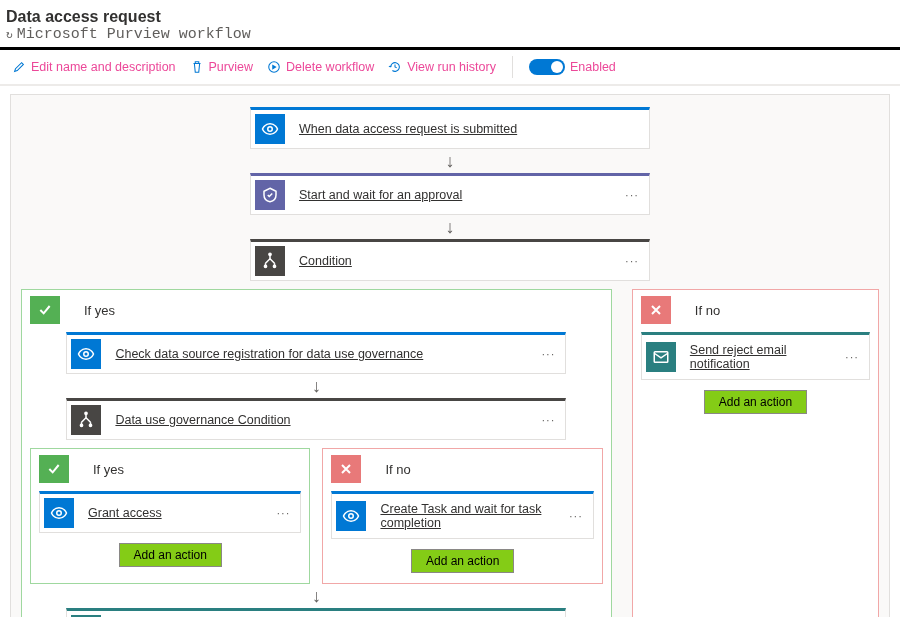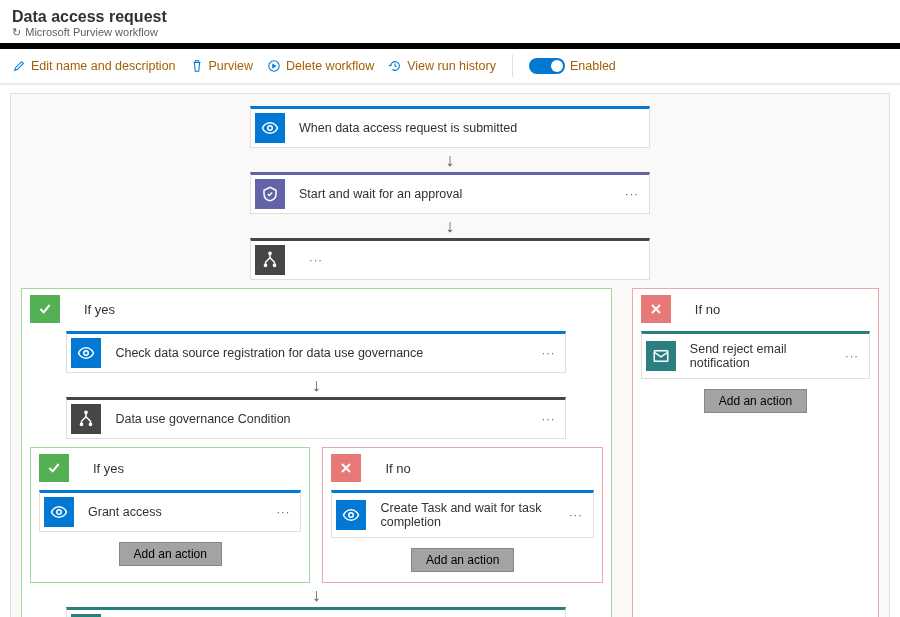--- a/index.html
+++ b/index.html
@@ -5,32 +5,32 @@
   * { box-sizing: border-box; }
   body {
     margin: 0;
     font-family: "Segoe UI", -apple-system, sans-serif;
     font-size: 13px;
     color: #323130;
     background: #fff;
     width: 900px;
   }
   .header {
-    padding: 8px 12px 4px;
-    border-bottom: 6px solid #000000;
+    padding: 8px 6px 4px;
+    border-bottom: 3px solid #000000;
   }
   .page-title { font-size: 16px; font-weight: 600; margin: 0; }
-  .subtitle { font-size: 11px; color: #605e5c; display: flex; align-items: flex-start; gap: 4px; }
+  .subtitle { font-size: 15px; color: #605e5c; display: flex; align-items: center; gap: 4px; font-family: Liberation Mono, monospace; }
   .refresh-icon::before { content: "↻"; font-size: 11px; }
   .toolbar {
     display: flex; align-items: center; gap: 14px;
     padding: 6px 12px;
     border-bottom: 2px solid #edebe9;
   }
-  .tb-item { display: flex; align-items: center; gap: 5px; cursor: pointer; color: #a16207; font-size: 12.5px; }
+  .tb-item { display: flex; align-items: center; gap: 5px; cursor: pointer; color: #ec4899; font-size: 12.5px; }
   .tb-item svg { width: 14px; height: 14px; }
   .tb-sep { width: 1px; height: 22px; background: #e1dfdd; margin: 0 2px; }
   .toggle { position: relative; width: 36px; height: 16px; background: #0078d4; border-radius: 10px; }
   .toggle::after { content: ""; position: absolute; right: 2px; top: 2px; width: 12px; height: 12px; background: #fff; border-radius: 50%; }
   .canvas {
     margin: 8px 10px;
     border: 1px solid #e1dfdd;
     background: #faf9f8;
     padding: 12px 10px 8px;
   }
@@ -41,21 +41,21 @@
     display: flex;
     align-items: center;
     gap: 10px;
     padding: 0;
     width: 400px;
     position: relative;
     border-top: 3px solid;
   }
   .step .ic { width: 30px; height: 30px; display: flex; align-items: center; justify-content: center; margin: 4px; }
   .step .ic svg { width: 18px; height: 18px; }
-  .step .label { flex: 1; font-size: 12.5px; padding: 8px 0; }
+  .step .label { flex: 1; font-size: 12.5px; padding: 8px 0; text-decoration: underline; }
   .step .dots { padding: 0 10px; color: #605e5c; letter-spacing: 1px; cursor: pointer; font-size: 11px; }
   .trigger { border-top-color: #0078d4; }
   .trigger .ic { background: #0078d4; }
   .approval { border-top-color: #6264a7; }
   .approval .ic { background: #6264a7; }
   .cond { border-top-color: #484644; }
   .cond .ic { background: #484644; }
   .teal { border-top-color: #2a7f80; justify-content: space-between; }
   .teal .ic { background: #2a7f80; }
   .arrow { height: 24px; display: flex; align-items: center; justify-content: center; color: #605e5c; font-size: 18px; }
@@ -78,21 +78,21 @@
   .badge-yes { background: #54b054; }
   .badge-no { background: #e87979; }
   .badge svg { width: 16px; height: 16px; stroke: #fff; }
   .branch .step { width: 100%; max-width: 500px; }
   .inner-branches { display: flex; gap: 12px; width: 100%; margin-top: 8px; }
   .inner-branches .branch { padding: 6px 8px 10px; }
   .add-action {
     margin-top: 10px;
     padding: 4px 14px;
     font-size: 12px;
-    background: #a3a3a3;
+    background: #84cc16;
     border: 1px solid #8a8886;
     cursor: pointer;
     font-family: inherit;
   }
   .top-branches { align-items: stretch; }
   .top-branches > .branch-yes { flex: 2.5; }
   .top-branches > .branch-no { flex: 1; }
 </style>
 </head>
 <body>
@@ -163,20 +163,21 @@
     <div class="arrow">↓</div>
     <div class="step cond">
       <div class="ic">
         <svg viewBox="0 0 24 24" fill="none" stroke="#fff" stroke-width="2">
             <path d="M12 3v6M12 9l-6 6M12 9l6 6M6 15v3M18 15v3"></path>
             <circle cx="12" cy="3" r="1.5" fill="#fff"></circle>
             <circle cx="6" cy="19" r="1.5" fill="#fff"></circle>
             <circle cx="18" cy="19" r="1.5" fill="#fff"></circle>
           </svg>
       </div>
+      <div class="label">Condition</div>
       <div class="dots">···</div>
     </div>
 
     <div class="branches top-branches">
 
       <div class="branch branch-yes">
         <div class="branch-hdr">
           <div class="badge badge-yes">
             <svg viewBox="0 0 24 24" fill="none" stroke-width="3">
                 <path d="M5 12l5 5 9-11"></path>

